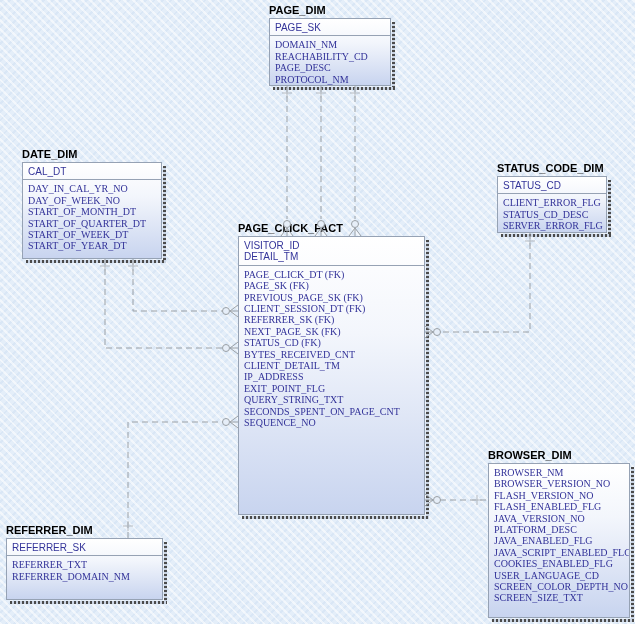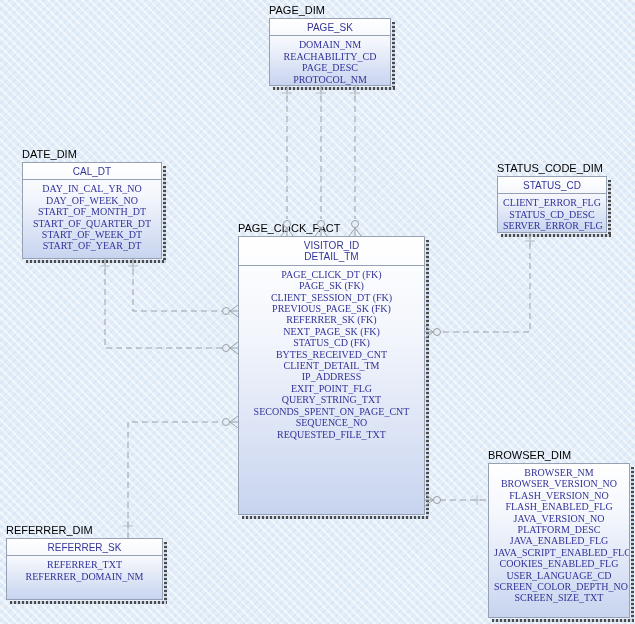--- a/index.html
+++ b/index.html
@@ -7,42 +7,42 @@
   #canvas{
     position:relative;width:635px;height:624px;overflow:hidden;
     background-color:#e4eef9;
     background-image:
       repeating-linear-gradient(45deg, rgba(255,255,255,.55) 0 2px, rgba(255,255,255,0) 2px 6px),
       repeating-linear-gradient(-45deg, rgba(205,222,242,.45) 0 2px, rgba(205,222,242,0) 2px 6px);
   }
   .entity{position:absolute;}
   .entity-title{
     position:absolute;top:-14px;left:0;white-space:nowrap;
-    font-size:11px;font-weight:normal;color:#000;line-height:13px;
+    font-size:11px;font-weight:bold;color:#000;line-height:13px;
   }
   .entity-box{
     position:absolute;top:0;left:0;right:0;bottom:0;
     border:1px solid #96a2b4;
     background:linear-gradient(180deg,#ffffff 0%,#f3f6fc 35%,#c8d4ef 100%);
     overflow:hidden;
     z-index:2;
   }
   
   .entity .shadow-r{
     position:absolute;top:4px;right:-4px;bottom:-4px;width:3px;z-index:1;
     background:repeating-linear-gradient(180deg,#4b4b4b 0 2px,#c9d3e2 2px 4px);
   }
   .entity .shadow-b{
     position:absolute;left:4px;right:-4px;bottom:-4px;height:3px;z-index:1;
     background:repeating-linear-gradient(90deg,#4b4b4b 0 2px,#c9d3e2 2px 4px);
   }
   .keys{padding:3px 5px 2px 5px;border-bottom:1px solid #96a2b4;}
   .cols{padding:3px 5px 2px 5px;font-family:Liberation Serif, serif;}
   .col-row{
-    font-size:10px;line-height:11.4px;color:#333399;white-space:nowrap;text-align:center;
+    font-size:10px;line-height:11.4px;color:#333399;white-space:nowrap;
   }
   #wires{position:absolute;left:0;top:0;z-index:3;pointer-events:none;}
   #watermark{
     position:absolute;left:219px;top:306px;z-index:4;
     font-family:"DejaVu Serif","Liberation Serif",serif;
     font-size:21px;letter-spacing:1px;color:#8e8e8e;opacity:.42;
     white-space:nowrap;pointer-events:none;
   }
 </style>
 </head>
@@ -162,33 +162,32 @@
         <div class="shadow-r"></div>
         <div class="shadow-b"></div>
         <div class="entity-box">
           <div class="keys">
             <div class="col-row">VISITOR_ID</div>
             <div class="col-row">DETAIL_TM</div>
           </div>
           <div class="cols">
             <div class="col-row">PAGE_CLICK_DT (FK)</div>
             <div class="col-row">PAGE_SK (FK)</div>
+            <div class="col-row">PREVIOUS_PAGE_SK (FK)</div>
             <div class="col-row">CLIENT_SESSION_DT (FK)</div>
-            <div class="col-row">PREVIOUS_PAGE_SK (FK)</div>
             <div class="col-row">REFERRER_SK (FK)</div>
             <div class="col-row">NEXT_PAGE_SK (FK)</div>
             <div class="col-row">STATUS_CD (FK)</div>
             <div class="col-row">BYTES_RECEIVED_CNT</div>
             <div class="col-row">CLIENT_DETAIL_TM</div>
             <div class="col-row">IP_ADDRESS</div>
             <div class="col-row">EXIT_POINT_FLG</div>
             <div class="col-row">QUERY_STRING_TXT</div>
             <div class="col-row">SECONDS_SPENT_ON_PAGE_CNT</div>
             <div class="col-row">SEQUENCE_NO</div>
-            <div class="col-row">REQUESTED_FILE_TXT</div>
           </div>
         </div>
         <div class="entity-title">PAGE_CLICK_FACT</div>
       </div>
       <div class="entity" style="left: 6px; top: 538px; width: 157px; height: 62px;">
         <div class="shadow-r"></div>
         <div class="shadow-b"></div>
         <div class="entity-box">
           <div class="keys">
             <div class="col-row">REFERRER_SK</div>

